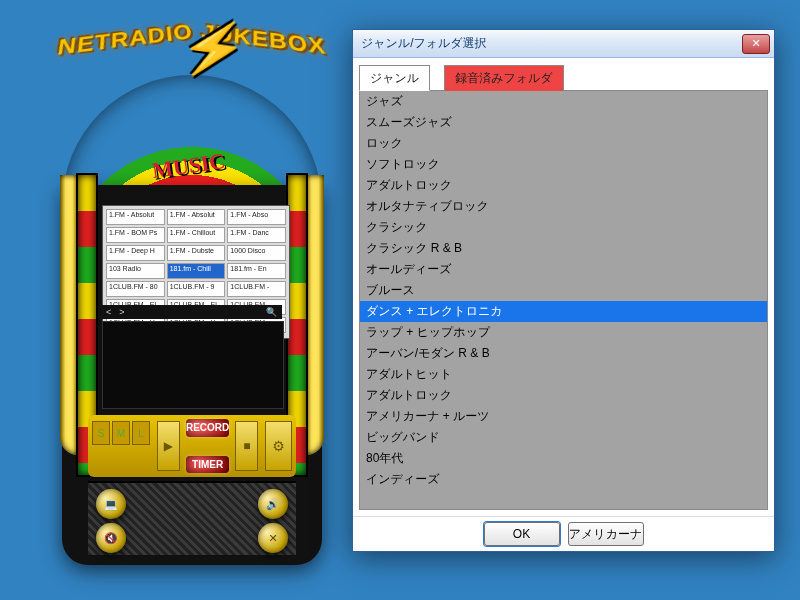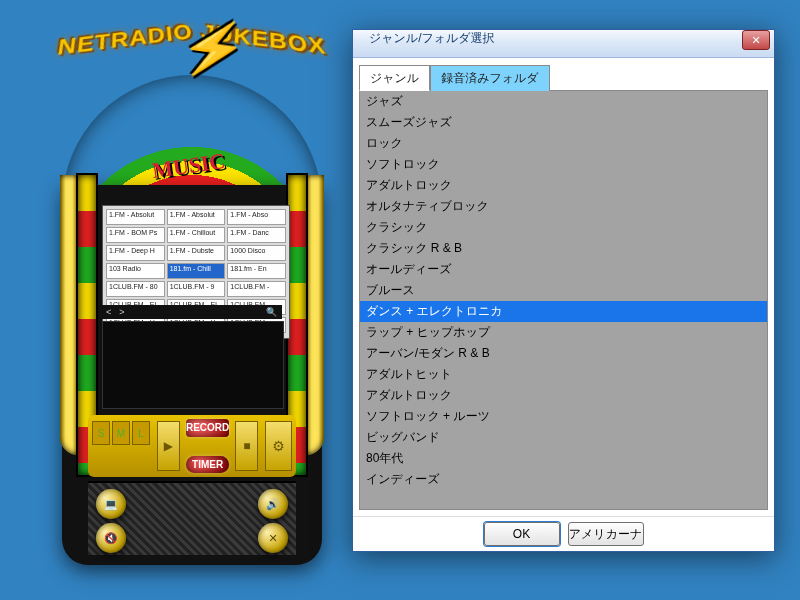--- a/index.html
+++ b/index.html
@@ -137,21 +137,21 @@
     display:flex;align-items:center;justify-content:center;color:#6c5800;font-size:12px;
     border:1px solid #7a6100;}
   .rec-timer{flex:1;margin:4px 3px;display:flex;flex-direction:column;gap:19px;justify-content:flex-end;}
   .rec,.timer{
     flex:1;border-radius:4px;text-align:center;
     font-size:10px;font-weight:bold;color:#fff;
     display:flex;align-items:center;justify-content:center;
     box-shadow: inset 0 0 10px rgba(0,0,0,.6), 0 0 4px rgba(255,255,255,.3);
   }
   .rec{background:radial-gradient(circle at 30% 30%,#ff6a6a,#a00000);}
-  .timer{background:radial-gradient(circle at 30% 30%,#ff5a5a,#900000);border-radius:13px;}
+  .timer{background:radial-gradient(circle at 30% 30%,#ff5a5a,#900000);}
   .stop{width:22px;height:48px;margin:6px 3px;
     background:linear-gradient(#f4de6c,#c6a300);
     display:flex;align-items:center;justify-content:center;color:#6c5800;
     border:1px solid #7a6100;}
   .gear{width:26px;height:48px;margin:6px 4px;
     background:linear-gradient(#f4de6c,#c6a300);
     display:flex;align-items:center;justify-content:center;color:#6c5800;font-size:14px;
     border:1px solid #7a6100;}
 
   .grille{
@@ -174,38 +174,38 @@
     background:#fff;
     border:1px solid #2f5fa0;
     box-shadow:0 6px 28px rgba(0,0,0,0.5);
     display:flex; flex-direction:column;
     font-size:12px;
   }
   .titlebar{
     height:27px;
     background:linear-gradient(#f6f9fe,#dce8f7 45%,#c9dbf2);
     border-bottom:1px solid #9cb9dd;
-    display:flex;padding:0 4px 0 16px;
+    display:flex;align-items:center;padding:0 4px 0 8px;
     color:#103a6d;
   }
   .titlebar .t{flex:1;}
   .closebtn{
     width:26px;height:18px;
     background:linear-gradient(#e8a0a0,#c24848);
     border:1px solid #7d2323;border-radius:3px;
     color:#fff;font-size:11px;
     display:flex;align-items:center;justify-content:center;
   }
   .tabs{
-    display:flex; padding:6px 6px 0 6px; gap:0;
+    display:flex; padding:6px 6px 0 6px; gap:14px;
     background:#fff;
   }
   .tab{
     padding:4px 10px 3px; border:1px solid #8a8a8a;
-    border-bottom:none; background:#7dd3fc;
+    border-bottom:none; background:#ef4444;
     position:relative; top:1px;
     color:#222;
   }
   .tab.active{background:#fff;border-bottom:1px solid #fff;}
   .listwrap{
     margin:0 6px 6px 6px; flex:1;
     border:1px solid #8a8a8a;
     overflow-y:scroll;
     background:#a3a3a3;
   }
@@ -334,21 +334,21 @@
       <div class="li">オルタナティブロック</div>
       <div class="li">クラシック</div>
       <div class="li">クラシック R &amp; B</div>
       <div class="li">オールディーズ</div>
       <div class="li">ブルース</div>
       <div class="li sel">ダンス + エレクトロニカ</div>
       <div class="li">ラップ + ヒップホップ</div>
       <div class="li">アーバン/モダン R &amp; B</div>
       <div class="li">アダルトヒット</div>
       <div class="li">アダルトロック</div>
-      <div class="li">ソフトロック + ルーツ</div>
+      <div class="li">アメリカーナ + ルーツ</div>
       <div class="li">ビッグバンド</div>
       <div class="li">80年代</div>
       <div class="li">インディーズ</div>
     </div>
   <div class="btnrow">
     <div class="dbtn primary">OK</div>
     <div class="dbtn">アメリカーナ</div>
   </div>
 </div>
 

